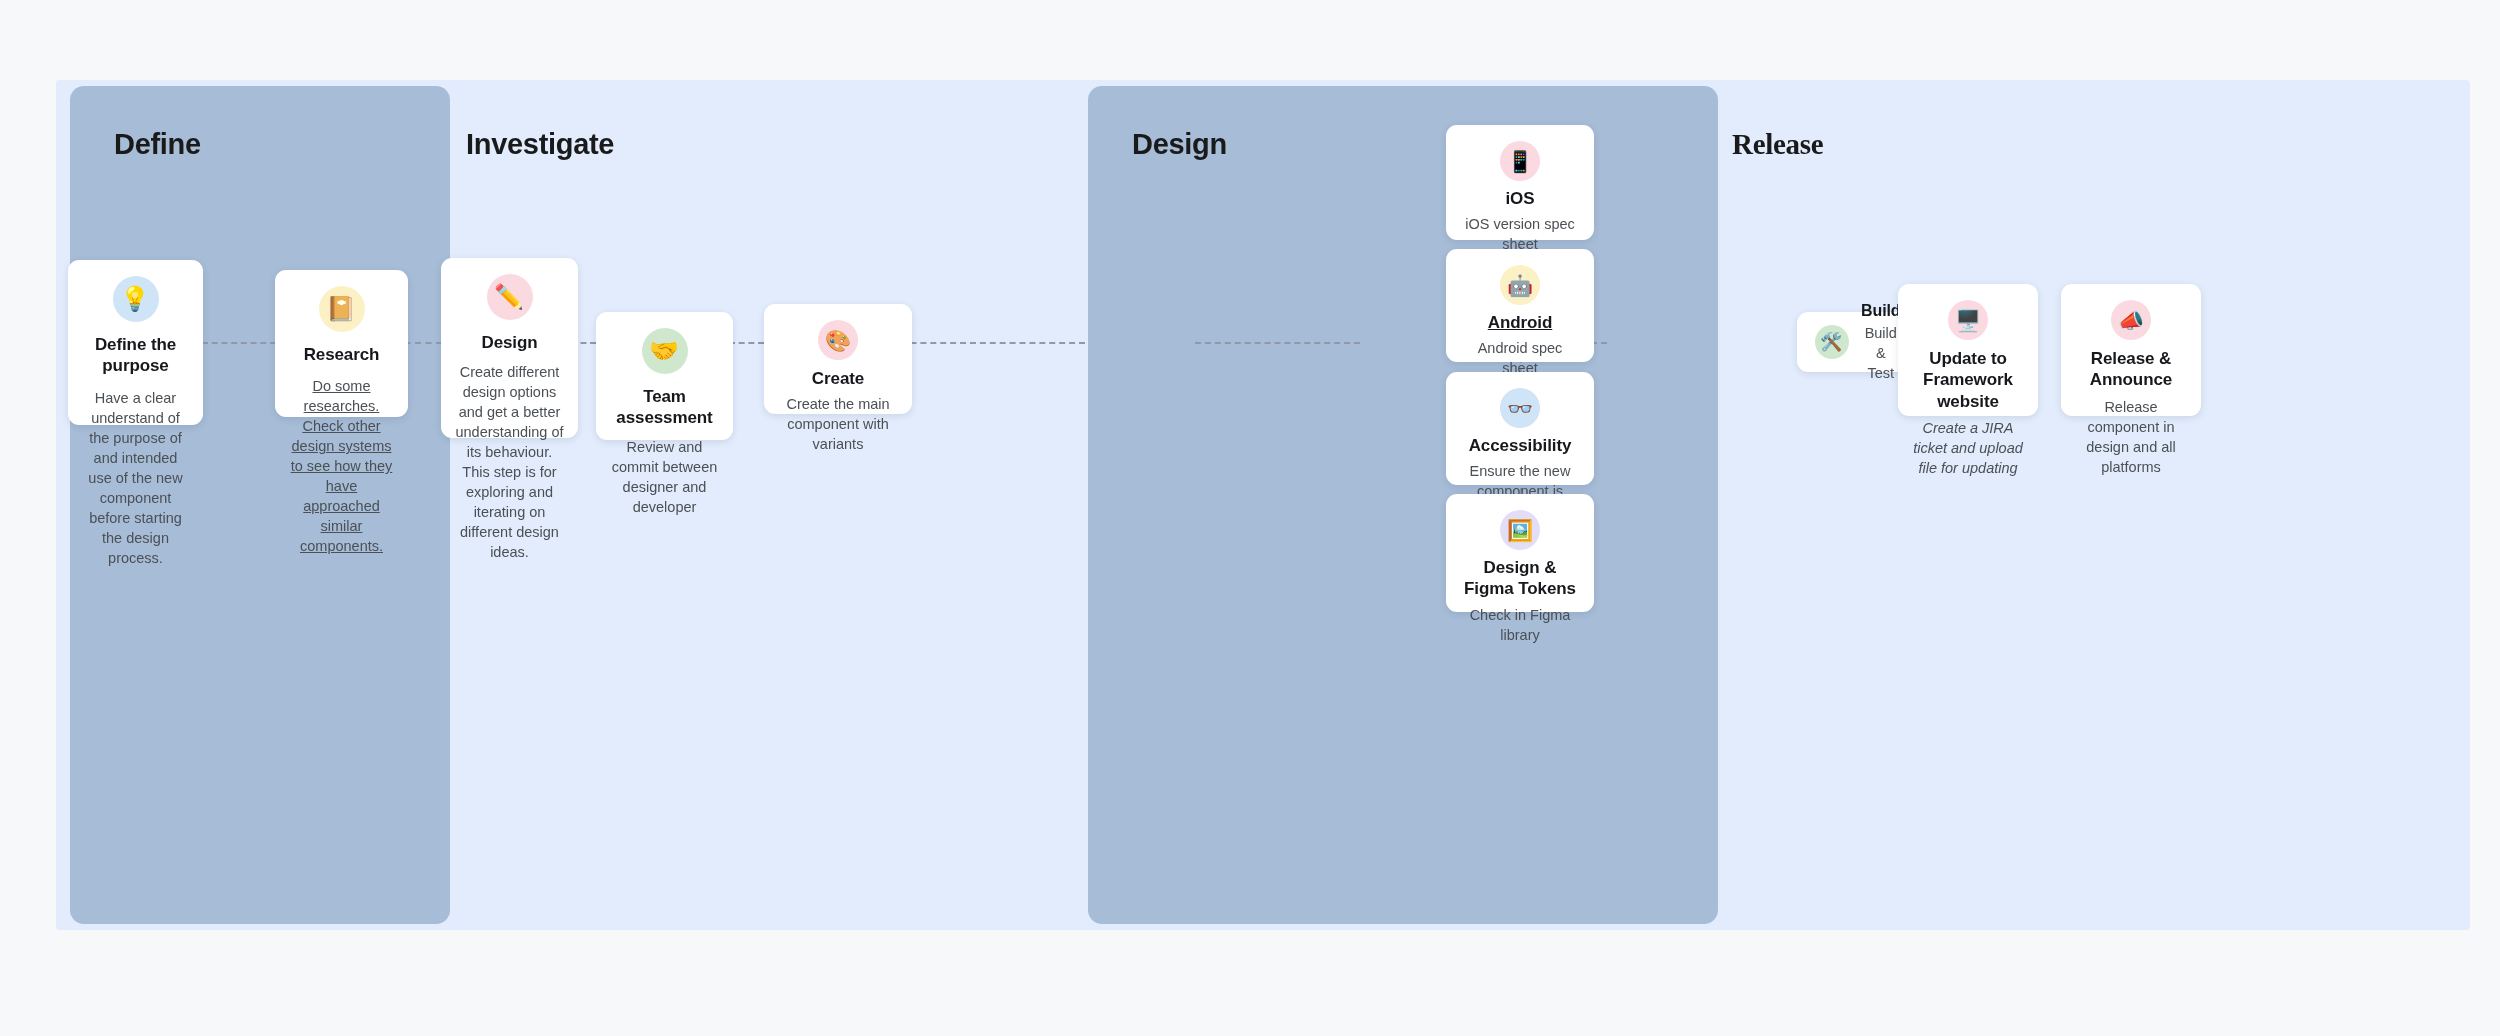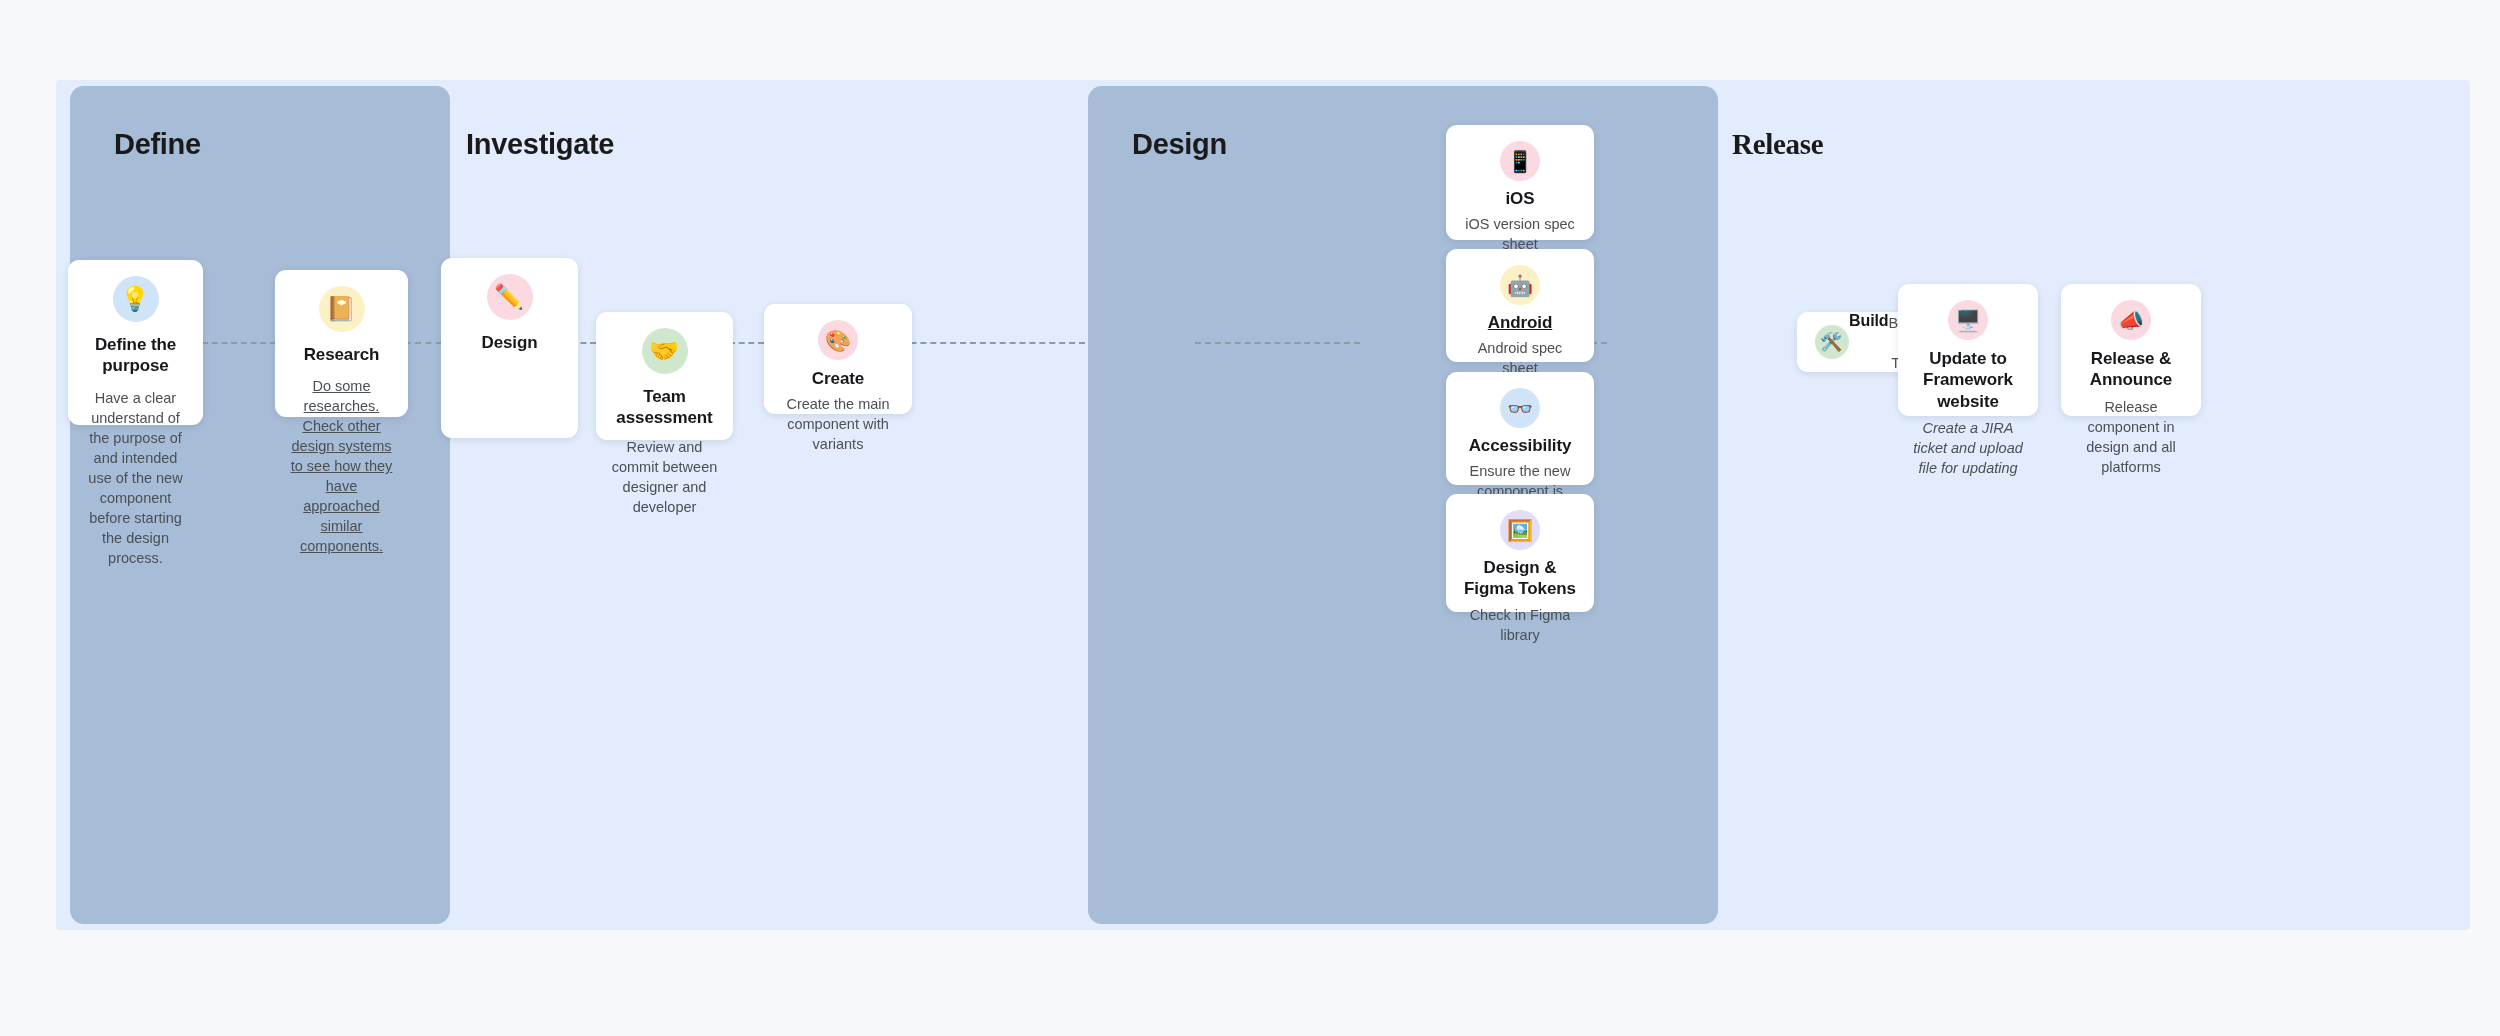--- a/index.html
+++ b/index.html
@@ -102,21 +102,23 @@
   }
 
   
   .card.horizontal {
     flex-direction: row;
     align-items: center;
     justify-content: flex-start;
     padding: 14px 18px;
   }
   .card.horizontal .card-text {
+    margin-left: 12px;
     display: flex;
+    flex-direction: column;
     align-items: flex-start;
   }
   .card.horizontal .card-title {
     margin-top: 0;
     text-align: left;
   }
   .card.horizontal .card-desc {
     margin-top: 2px;
     text-align: center;
   }
@@ -155,20 +157,21 @@
 
   <div class="card" style="left:219px; top:190px; width:133px; height:147px;">
     <div class="card-icon" style="background:#fcf1c4;">📔</div>
     <div class="card-title">Research</div>
     <div class="card-desc" style="font-size:14.5px;text-decoration:underline;">Do some researches. Check other design systems to see how they have approached similar components.</div>
   </div>
 
   <div class="card" style="left:385px; top:178px; width:137px; height:180px;">
     <div class="card-icon" style="background:#fbd9e1;">✏️</div>
     <div class="card-title">Design</div>
+    <div class="card-desc" style="font-size:14.5px; margin-top:9px;">Create different design options and get a better understanding of its behaviour. This step is for exploring and iterating on different design ideas.</div>
   </div>
 
   <div class="card" style="left:540px; top:232px; width:137px; height:128px;">
     <div class="card-icon" style="background:#cfe8cd;">🤝</div>
     <div class="card-title">Team assessment</div>
     <div class="card-desc" style="font-size:14.5px; margin-top:8px;">Review and commit between designer and developer</div>
   </div>
 
   <div class="card" style="left:708px; top:224px; width:148px; height:110px;">
     <div class="card-icon" style="background:#fbd9e1; width:40px; height:40px; font-size:21px;">🎨</div>

